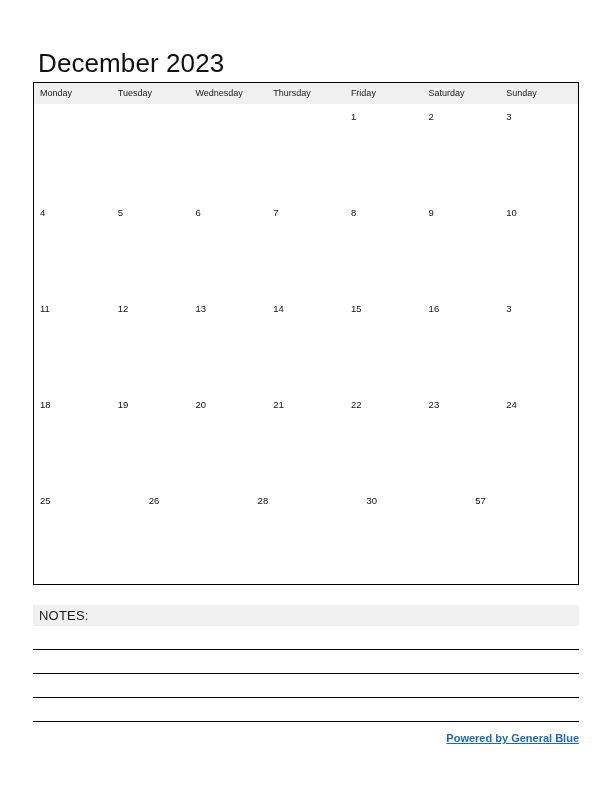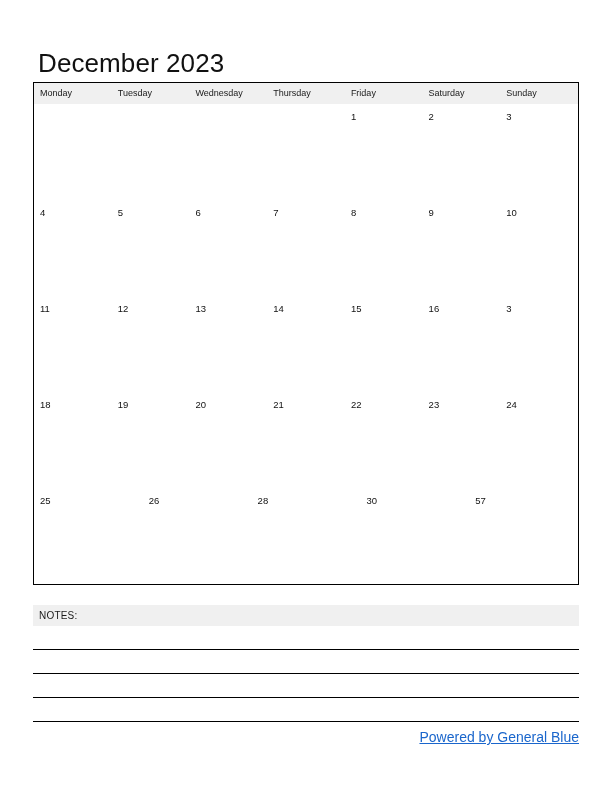--- a/index.html
+++ b/index.html
@@ -99,21 +99,21 @@
   .notes-band {
     position: absolute;
     left: 33px;
     top: 605px;
     width: 546px;
     height: 21px;
     background: #f0f0f0;
     box-sizing: border-box;
   }
   .notes-label {
-    font-size: 10px;
+    font-size: 13px;
     font-weight: 400;
     color: #1a1a1a;
     line-height: 21px;
     padding-left: 6px;
     letter-spacing: 0.2px;
     display: block;
   }
 
   .notes-lines {
     position: absolute;
@@ -130,25 +130,26 @@
 
   
   .footer {
     position: absolute;
     left: 33px;
     top: 728px;
     width: 546px;
     text-align: right;
   }
   .footer-link {
-    font-size: 14px;
+    font-size: 11px;
     color: #1a66cc;
     text-decoration: underline;
     cursor: pointer;
     white-space: nowrap;
+    font-weight: bold;
   }
 </style>
 </head>
 <body>
 
 <div class="page">
 
   <div class="title">December 2023</div>
 
   <div class="calendar">

